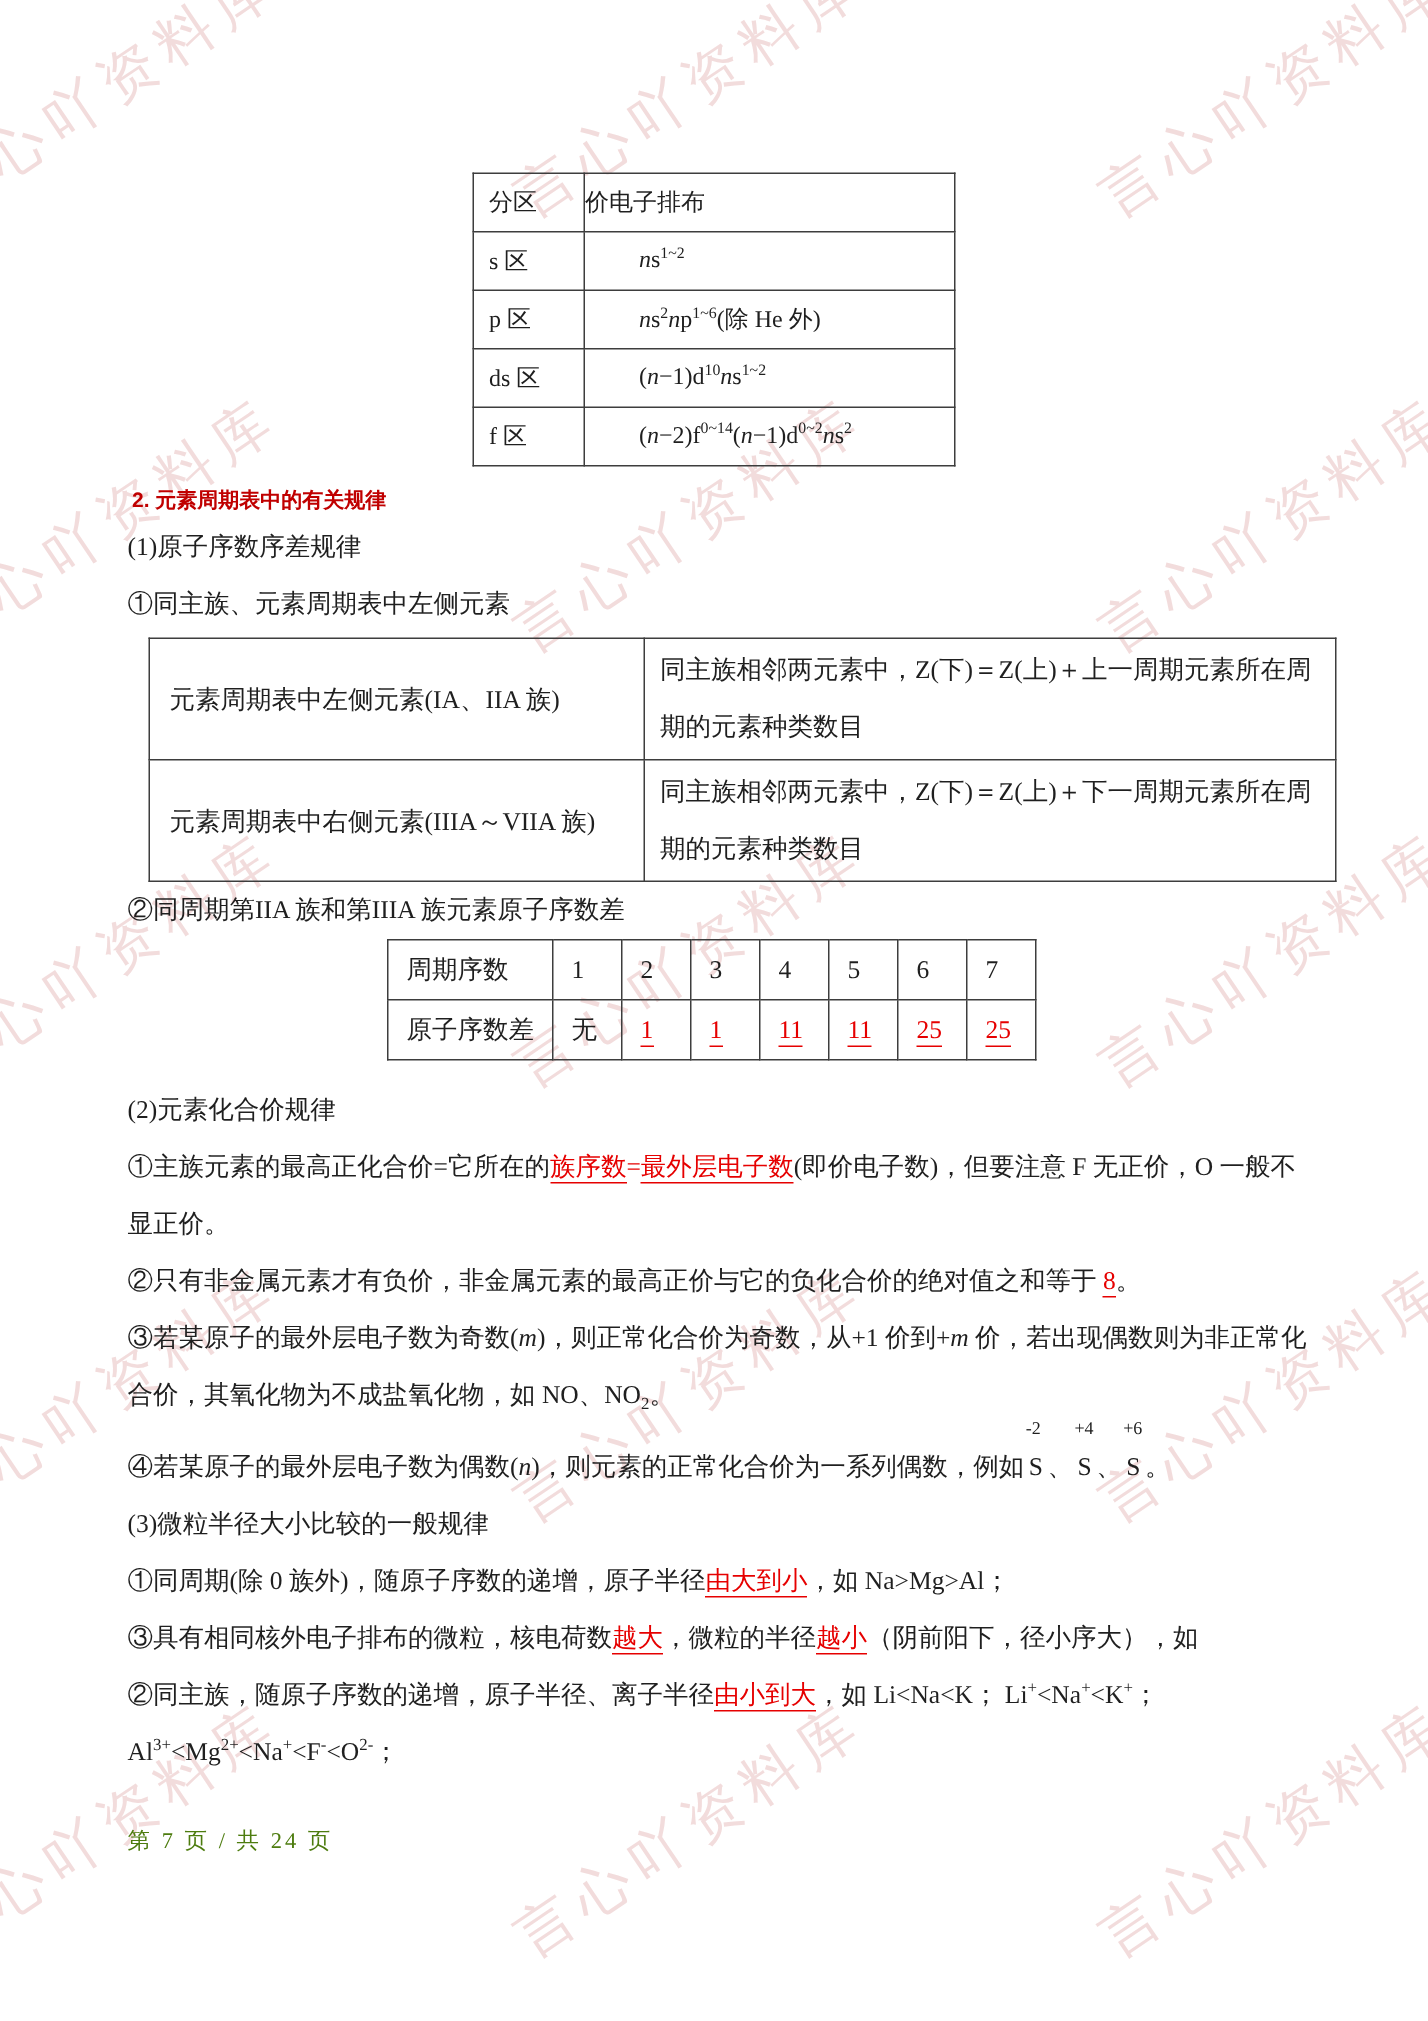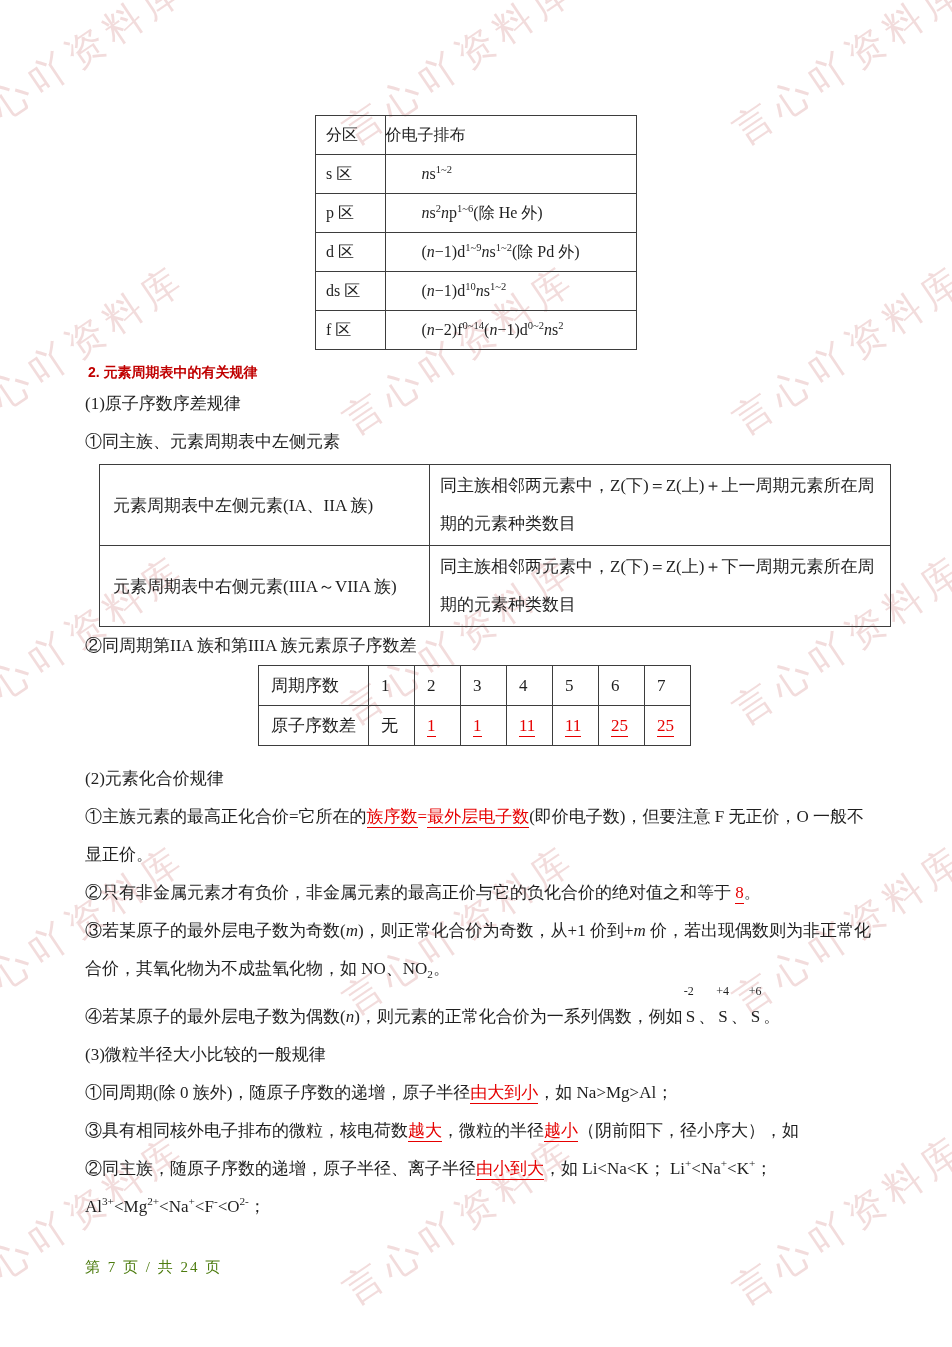--- a/index.html
+++ b/index.html
@@ -103,24 +103,20 @@
         </tr>
         <tr>
           <td>s 区</td>
           <td class="zt-formula"><span class="seg-i">n</span><span>s</span><span class="seg-sup">1~2</span></td>
         </tr>
         <tr>
           <td>p 区</td>
           <td class="zt-formula"><span class="seg-i">n</span><span>s</span><span class="seg-sup">2</span><span class="seg-i">n</span><span>p</span><span class="seg-sup">1~6</span><span>(除 He 外)</span></td>
         </tr>
         <tr>
-          <td>d 区</td>
-          <td class="zt-formula"><span>(</span><span class="seg-i">n</span><span>−1)d</span><span class="seg-sup">1~9</span><span class="seg-i">n</span><span>s</span><span class="seg-sup">1~2</span><span>(除 Pd 外)</span></td>
-        </tr>
-        <tr>
           <td>ds 区</td>
           <td class="zt-formula"><span>(</span><span class="seg-i">n</span><span>−1)d</span><span class="seg-sup">10</span><span class="seg-i">n</span><span>s</span><span class="seg-sup">1~2</span></td>
         </tr>
         <tr>
           <td>f 区</td>
           <td class="zt-formula"><span>(</span><span class="seg-i">n</span><span>−2)f</span><span class="seg-sup">0~14</span><span>(</span><span class="seg-i">n</span><span>−1)d</span><span class="seg-sup">0~2</span><span class="seg-i">n</span><span>s</span><span class="seg-sup">2</span></td>
         </tr>
       </tbody>
     </table>
 

